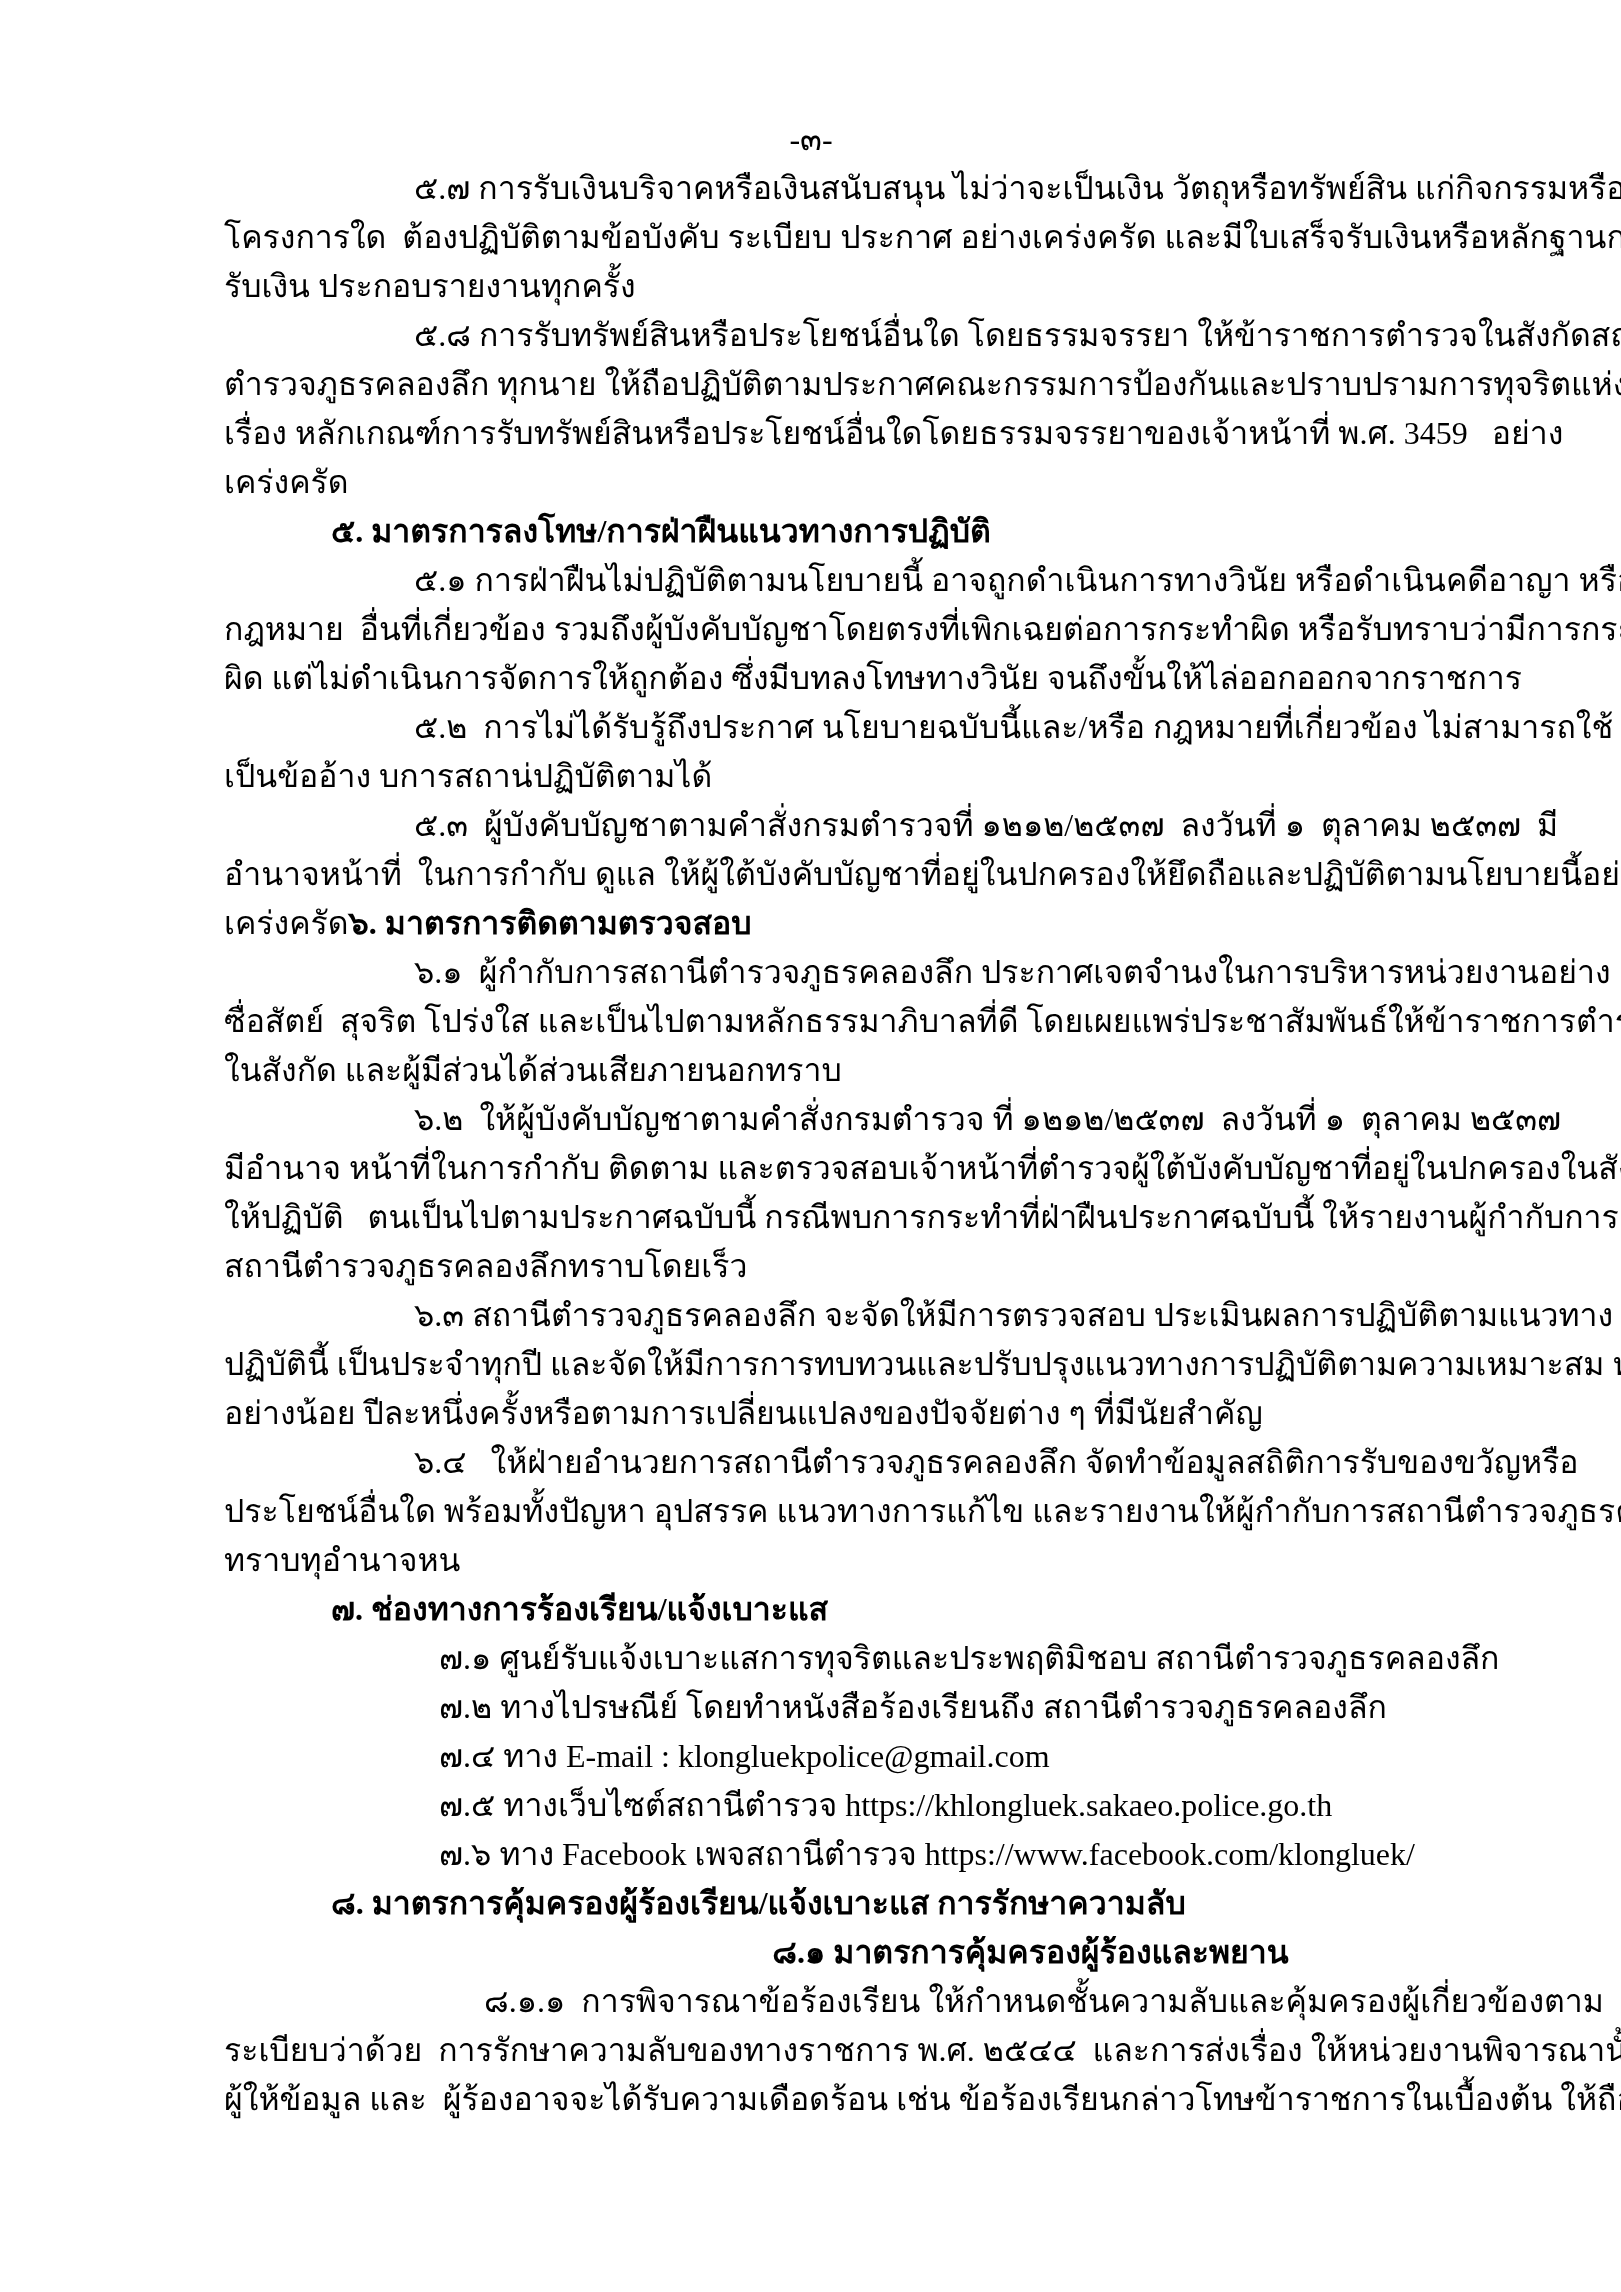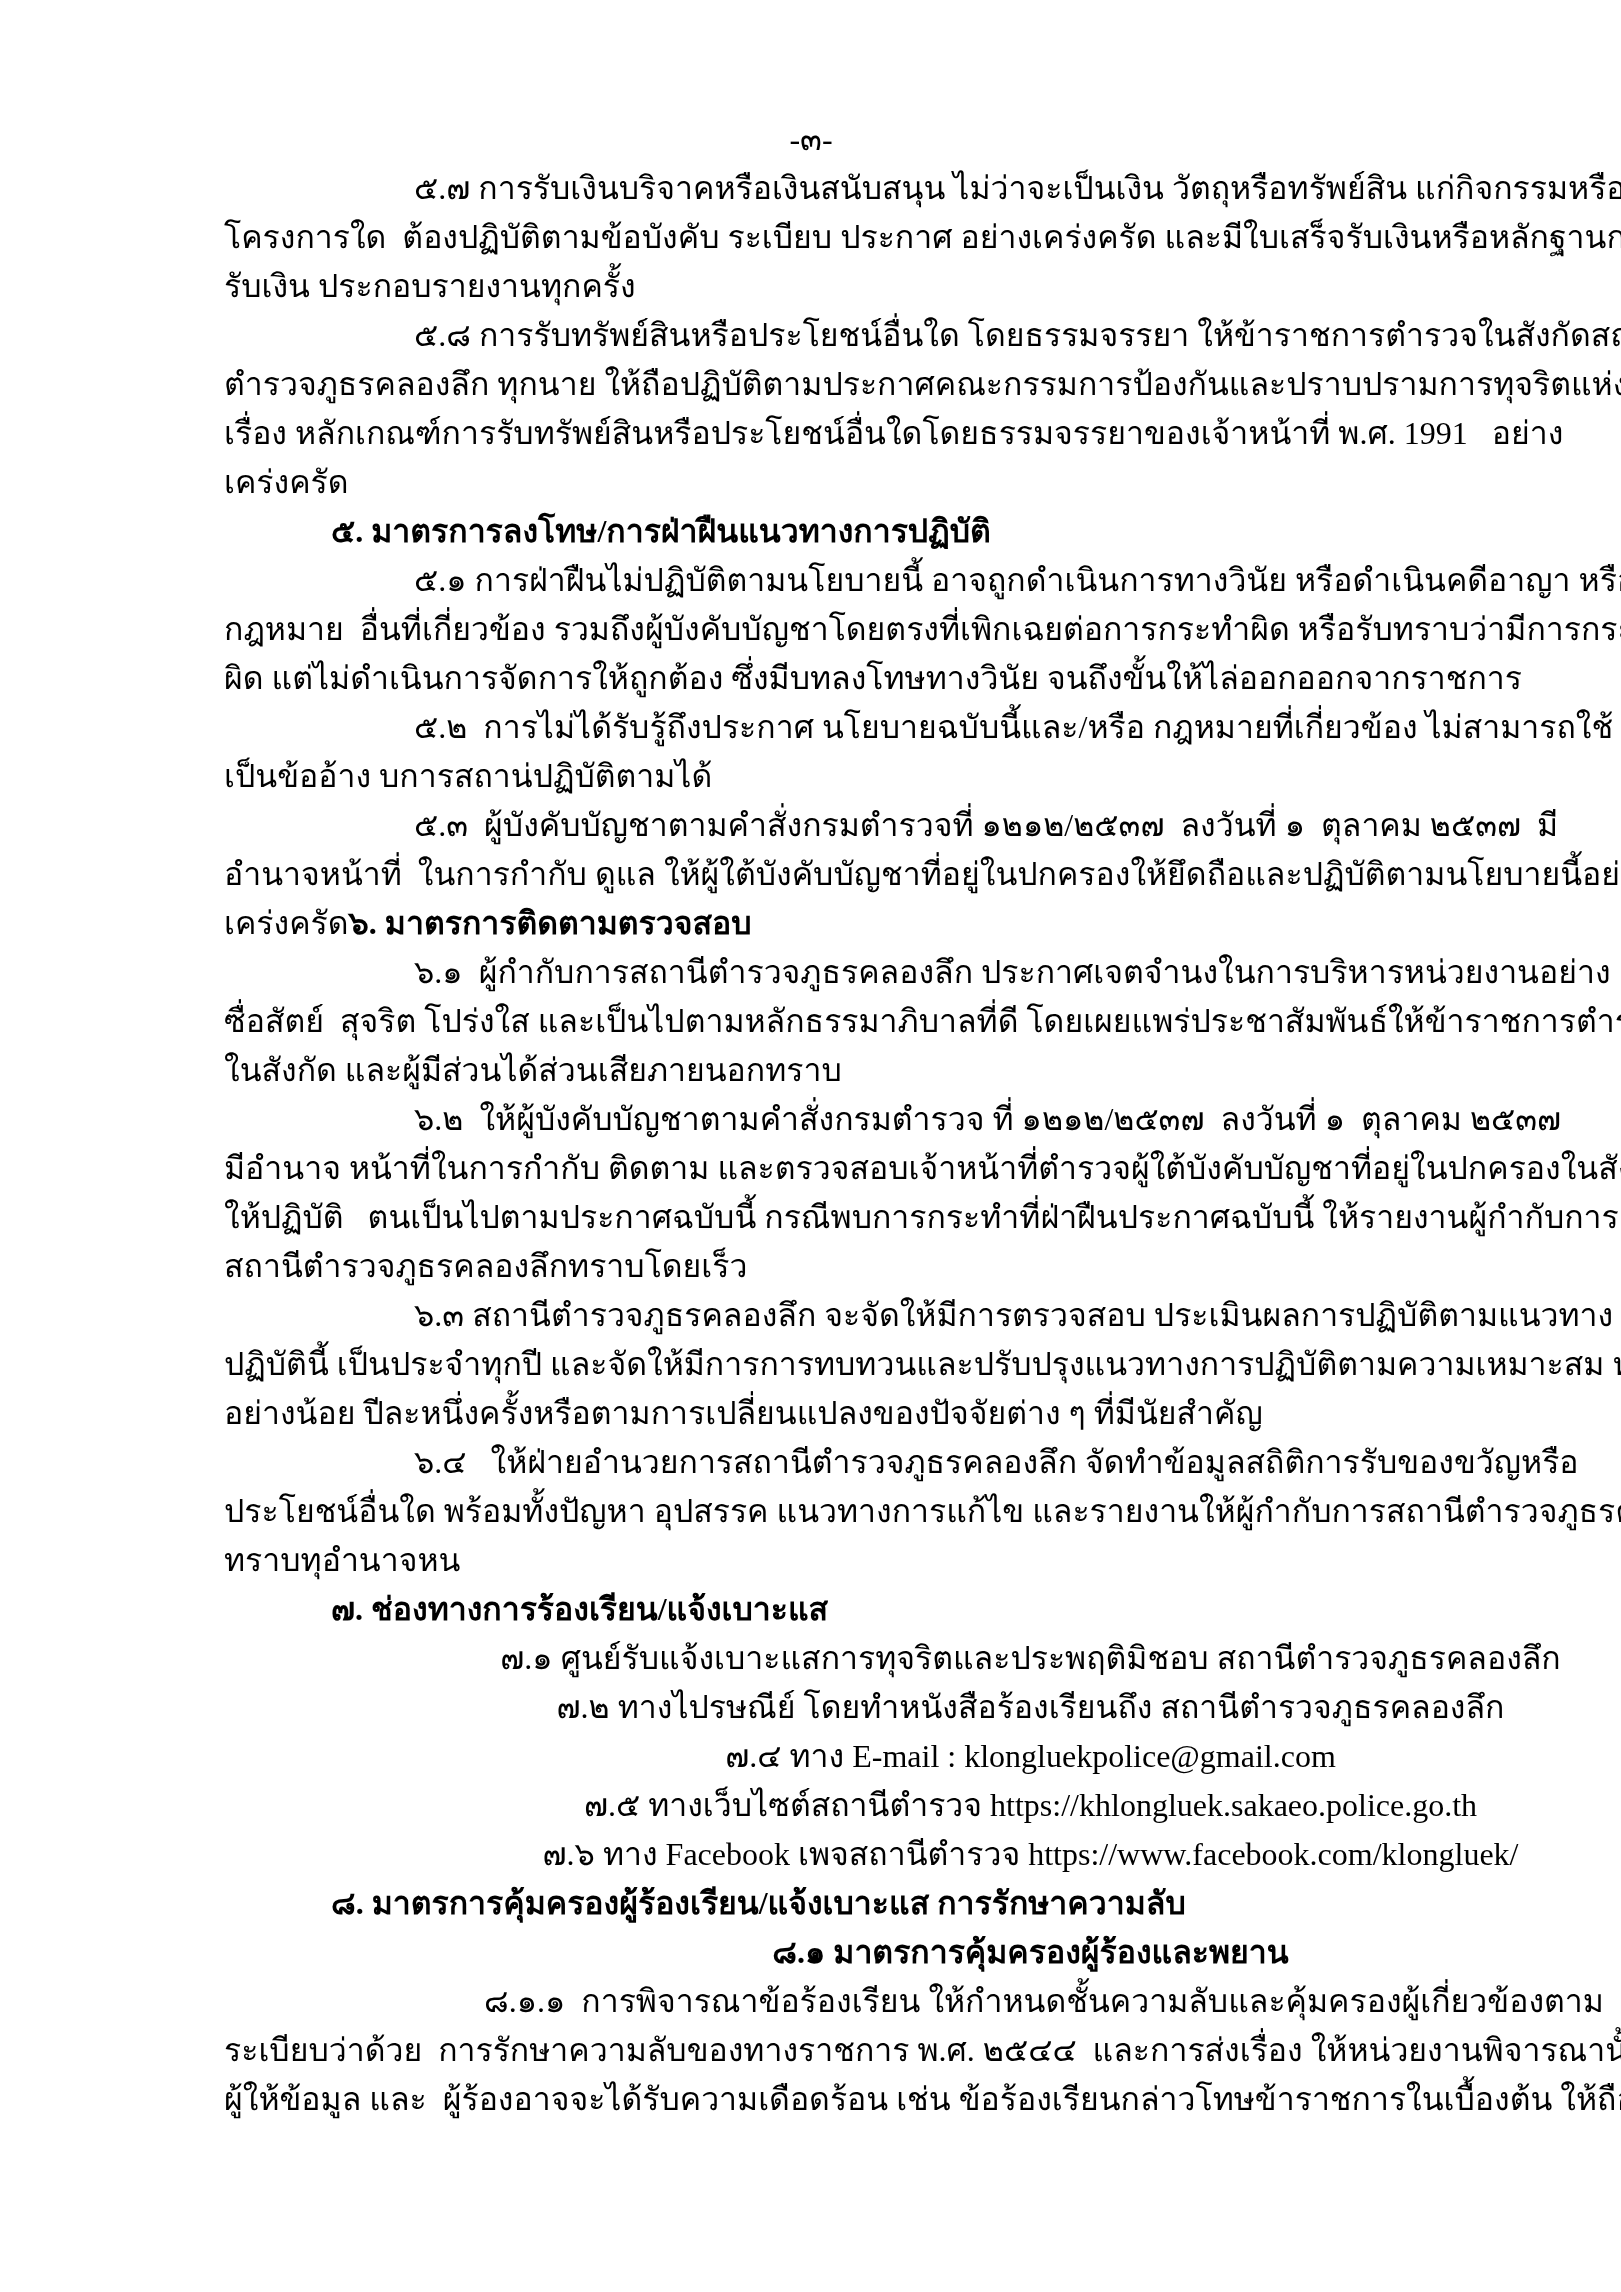--- a/index.html
+++ b/index.html
@@ -25,37 +25,37 @@
     font-size: 32px;
     white-space: pre;
     color: #000000;
   }
   .bold { font-weight: bold; }
   
   .st-center  { text-align: center; }
   .st-flush   { padding-left: 224px; }
   .st-indent  { padding-left: 414px; font-family: Liberation Serif, serif; }
   .st-heading { padding-left: 331px; font-weight: bold; }
-  .st-list    { padding-left: 439px; text-align: center; }
+  .st-list    { padding-left: 439px; }
   .st-sub     { padding-left: 439px; font-weight: bold; text-align: center; }
   .st-sub2    { padding-left: 484px; }
   .part-gap   { }
 </style>
 </head>
 <body>
 
 <div class="page">
   <div class="line st-center">-๓-</div>
   <div>
       <div class="line st-indent"><span>๕.๗ การรับเงินบริจาคหรือเงินสนับสนุน ไม่ว่าจะเป็นเงิน วัตถุหรือทรัพย์สิน แก่กิจกรรมหรือ</span></div>
       <div class="line st-flush"><span>โครงการใด  ต้องปฏิบัติตามข้อบังคับ ระเบียบ ประกาศ อย่างเคร่งครัด และมีใบเสร็จรับเงินหรือหลักฐานการ</span></div>
       <div class="line st-flush"><span>รับเงิน ประกอบรายงานทุกครั้ง</span></div>
       <div class="line st-indent"><span>๕.๘ การรับทรัพย์สินหรือประโยชน์อื่นใด โดยธรรมจรรยา ให้ข้าราชการตำรวจในสังกัดสถานี</span></div>
       <div class="line st-flush"><span>ตำรวจภูธรคลองลึก ทุกนาย ให้ถือปฏิบัติตามประกาศคณะกรรมการป้องกันและปราบปรามการทุจริตแห่งชาติ</span></div>
-      <div class="line st-flush"><span>เรื่อง หลักเกณฑ์การรับทรัพย์สินหรือประโยชน์อื่นใดโดยธรรมจรรยาของเจ้าหน้าที่ พ.ศ. 1991   อย่าง</span></div>
+      <div class="line st-flush"><span>เรื่อง หลักเกณฑ์การรับทรัพย์สินหรือประโยชน์อื่นใดโดยธรรมจรรยาของเจ้าหน้าที่ พ.ศ. 3459   อย่าง</span></div>
       <div class="line st-flush"><span>เคร่งครัด</span></div>
       <div class="line st-heading"><span class="bold">๕. มาตรการลงโทษ/การฝ่าฝืนแนวทางการปฏิบัติ</span></div>
       <div class="line st-indent"><span>๕.๑ การฝ่าฝืนไม่ปฏิบัติตามนโยบายนี้ อาจถูกดำเนินการทางวินัย หรือดำเนินคดีอาญา หรือ</span></div>
       <div class="line st-flush"><span>กฎหมาย  อื่นที่เกี่ยวข้อง รวมถึงผู้บังคับบัญชาโดยตรงที่เพิกเฉยต่อการกระทำผิด หรือรับทราบว่ามีการกระทำ</span></div>
       <div class="line st-flush"><span>ผิด แต่ไม่ดำเนินการจัดการให้ถูกต้อง ซึ่งมีบทลงโทษทางวินัย จนถึงขั้นให้ไล่ออกออกจากราชการ</span></div>
       <div class="line st-indent"><span>๕.๒  การไม่ได้รับรู้ถึงประกาศ นโยบายฉบับนี้และ/หรือ กฎหมายที่เกี่ยวข้อง ไม่สามารถใช้</span></div>
       <div class="line st-flush"><span>เป็นข้ออ้าง บการสถาน่ปฏิบัติตามได้</span></div>
       <div class="line st-indent"><span>๕.๓  ผู้บังคับบัญชาตามคำสั่งกรมตำรวจที่ ๑๒๑๒/๒๕๓๗  ลงวันที่ ๑  ตุลาคม ๒๕๓๗  มี</span></div>
       <div class="line st-flush"><span>อำนาจหน้าที่  ในการกำกับ ดูแล ให้ผู้ใต้บังคับบัญชาที่อยู่ในปกครองให้ยึดถือและปฏิบัติตามนโยบายนี้อย่าง</span></div>
       <div class="line st-flush"><span>เคร่งครัด</span><span class="bold part-gap">๖. มาตรการติดตามตรวจสอบ</span></div>

